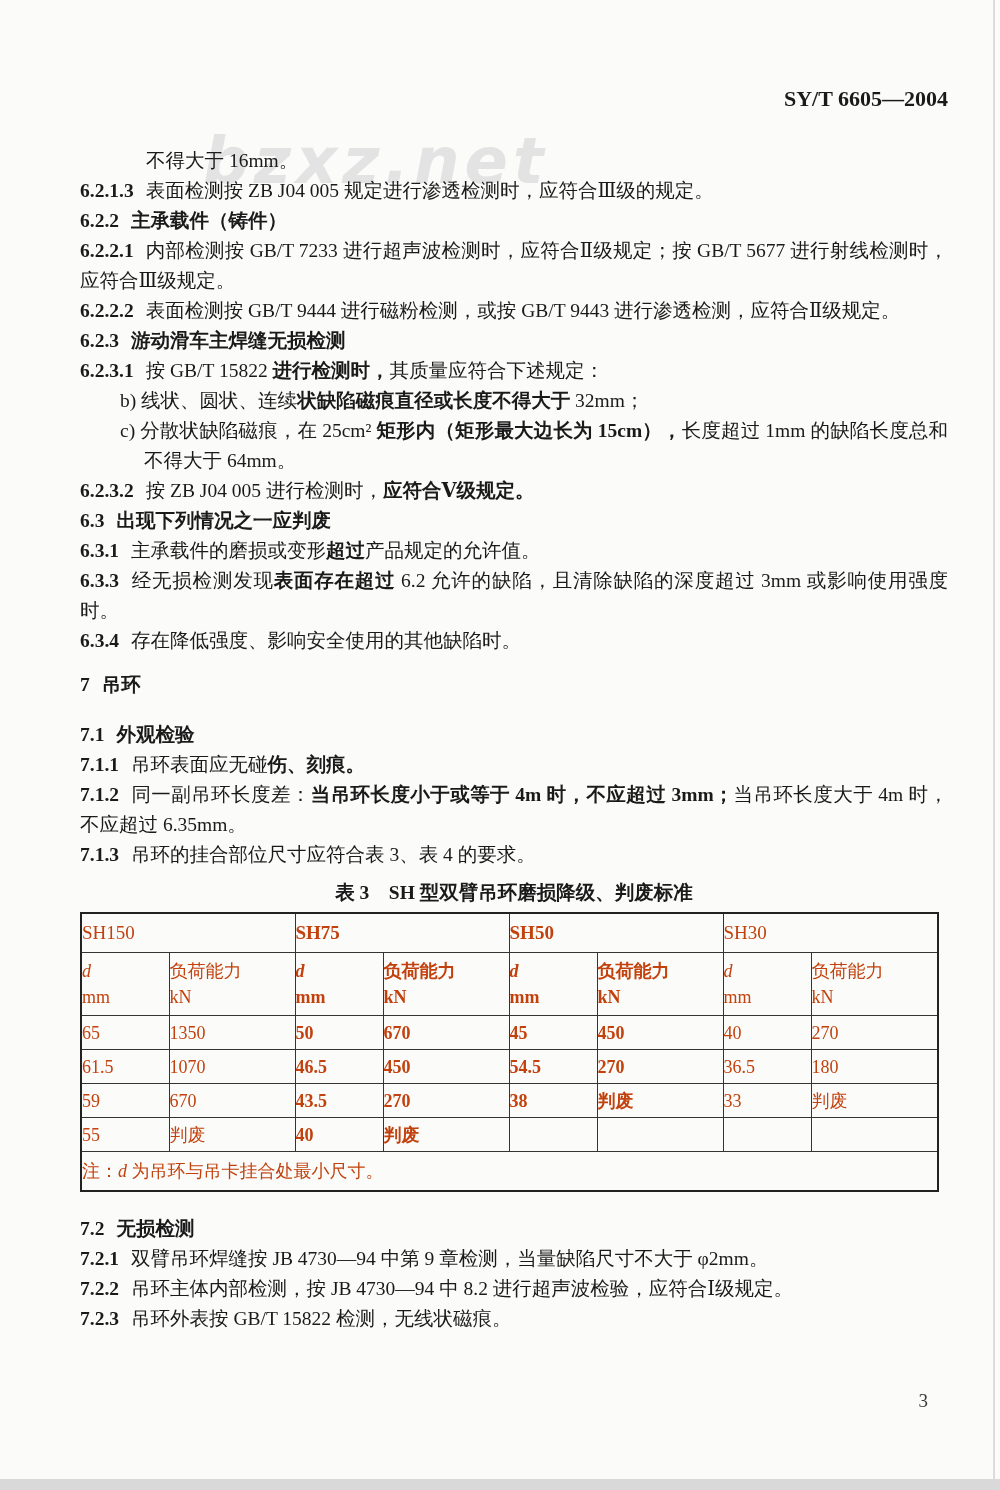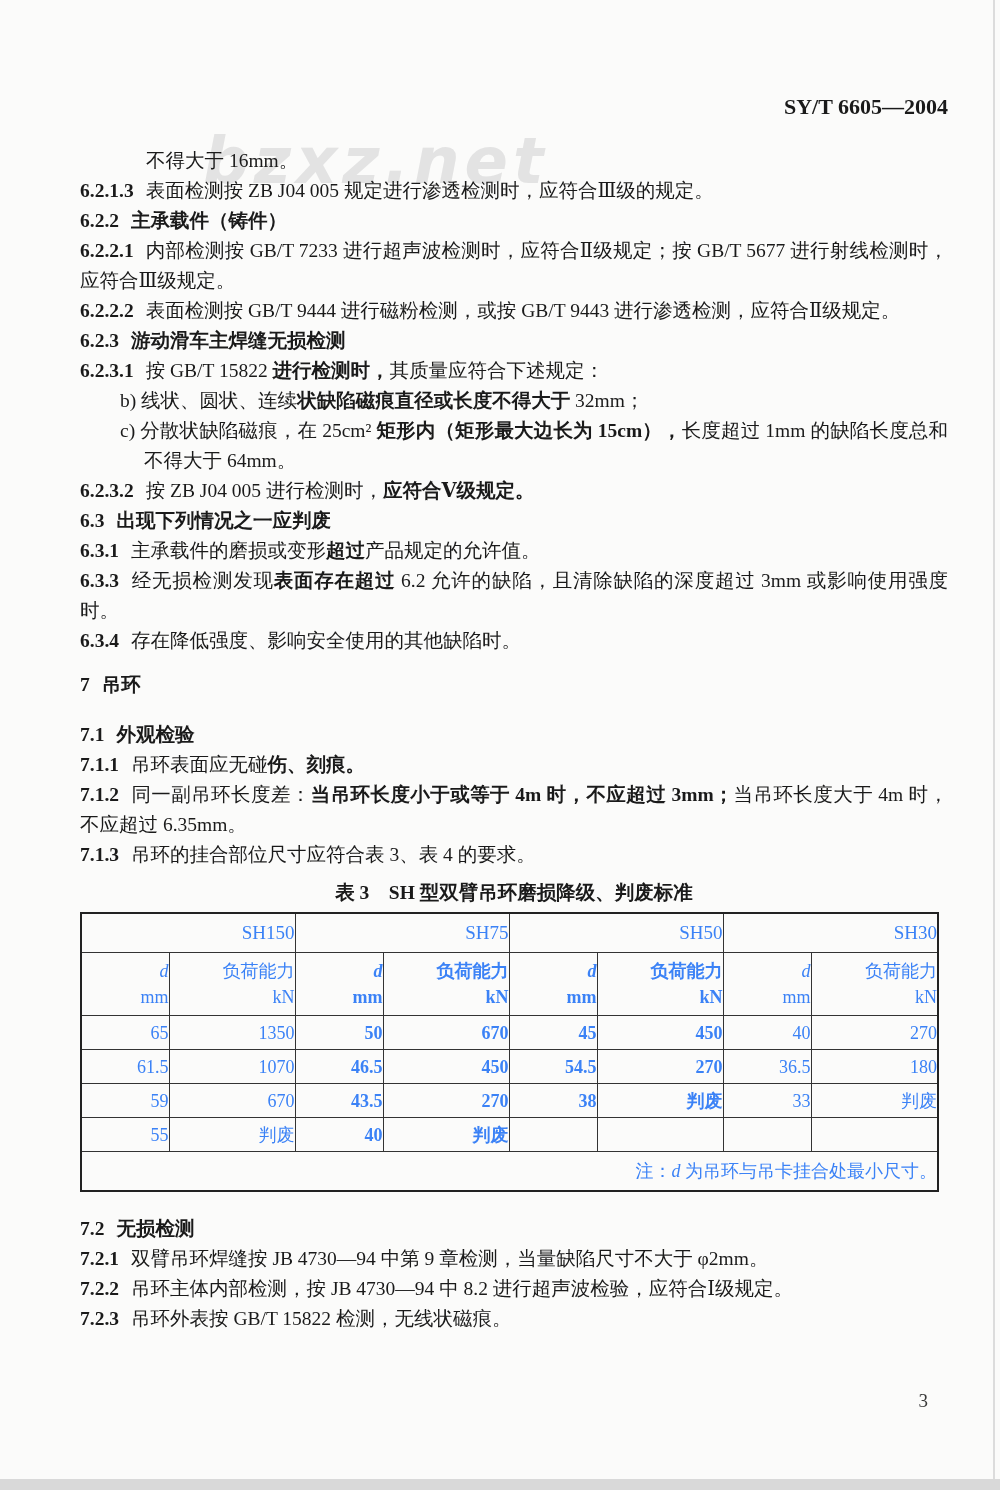--- a/index.html
+++ b/index.html
@@ -11,21 +11,21 @@
     color:#1a1a1a;
     overflow:hidden;
   }
   .watermark{
     position:absolute;top:124px;left:203px;
     font-family:"DejaVu Sans",sans-serif;
     font-weight:bold;font-size:64px;letter-spacing:5px;
     color:#e3e3e3;z-index:0;user-select:none;font-style:italic;
   }
   .header{
-    position:absolute;top:94px;left:80px;width:868px;
+    position:absolute;top:86px;left:80px;width:868px;
     text-align:right;font-weight:bold;font-size:22px;z-index:1;
   }
   .body-col{
     position:absolute;top:146px;left:80px;width:868px;z-index:1;
     font-size:19.5px;line-height:30px;
   }
   .para{margin:0;text-align:justify;}
   .para .b{font-weight:bold;}
   .para .num{font-weight:bold;margin-right:12px;}
   .indent{padding-left:66px;text-align:left;}
@@ -33,25 +33,25 @@
   .ch{margin-top:14px;margin-bottom:20px;}
   .tbl-title{
     text-align:center;font-weight:bold;font-size:19.5px;
     margin:8px 0 4px 0;line-height:30px;
   }
   table.t3{
     width:857px;border-collapse:collapse;table-layout:fixed;
     border:2.5px solid #222;font-size:18px;
   }
   table.t3 th,table.t3 td{
-    border:1.4px solid #333;text-align:right;padding:0;
-    font-weight:normal;color:#3b82f6;
+    border:1.4px solid #333;text-align:left;padding:0;
+    font-weight:normal;color:#c2410c;
   }
   tr.group-row th{height:38px;font-size:19px;}
-  tr.group-row th:nth-child(2),tr.group-row th:nth-child(3){font-weight:normal;}
+  tr.group-row th:nth-child(2),tr.group-row th:nth-child(3){font-weight:bold;}
   tr.sub-row th{height:62px;line-height:26px;font-size:18px;}
   tr.sub-row th:nth-child(3),tr.sub-row th:nth-child(4),
   tr.sub-row th:nth-child(5),tr.sub-row th:nth-child(6){font-weight:bold;}
   tbody.t3-body td{height:33px;}
   tbody.t3-body td:nth-child(3),tbody.t3-body td:nth-child(4),
   tbody.t3-body td:nth-child(5),tbody.t3-body td:nth-child(6){font-weight:bold;}
   td.note{
     height:38px;text-align:left;padding-left:22px;font-size:18px;
   }
   .d-sym{font-style:italic;}

